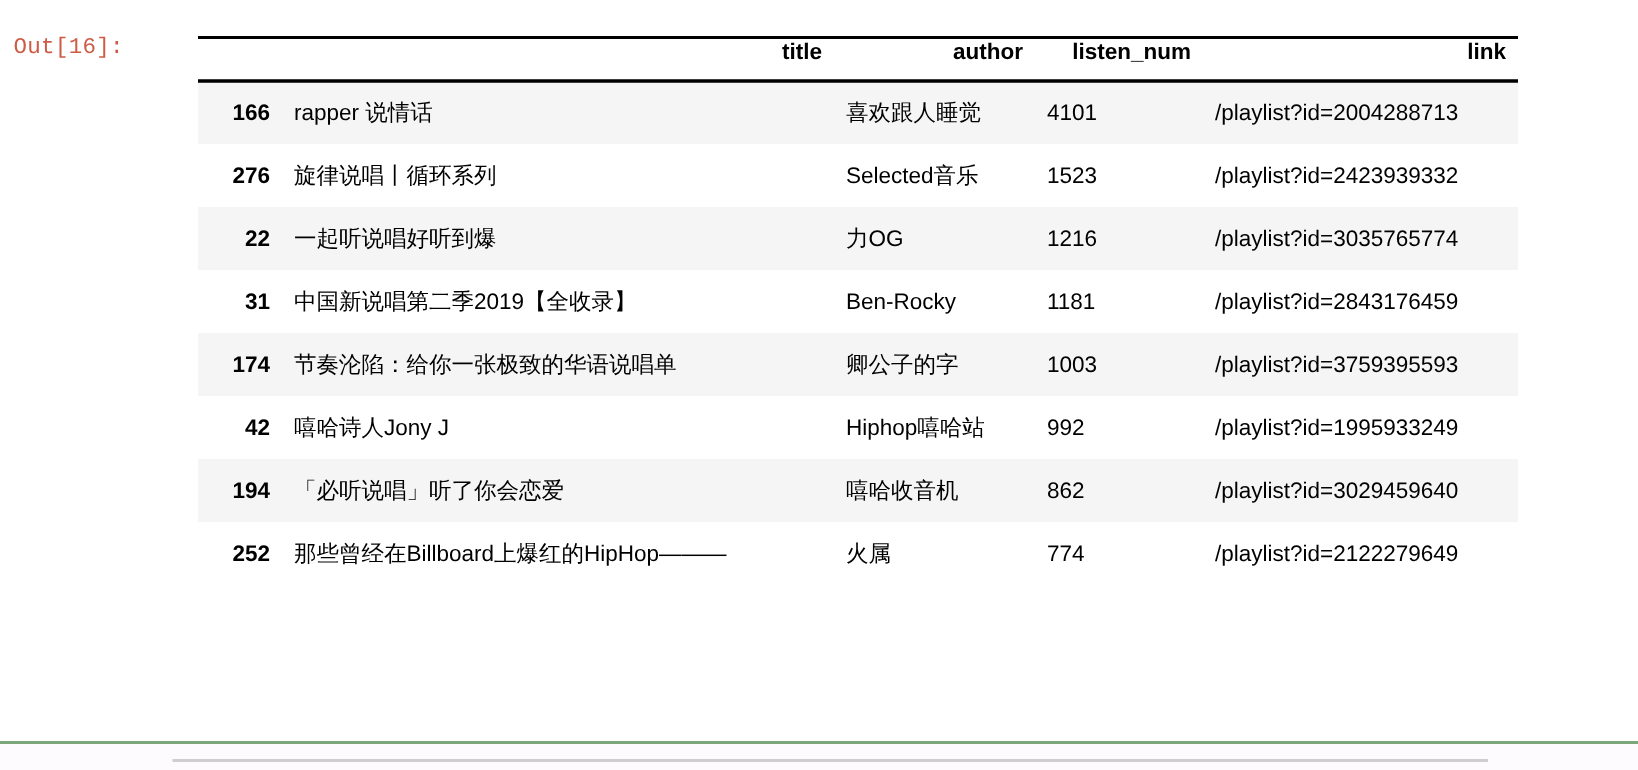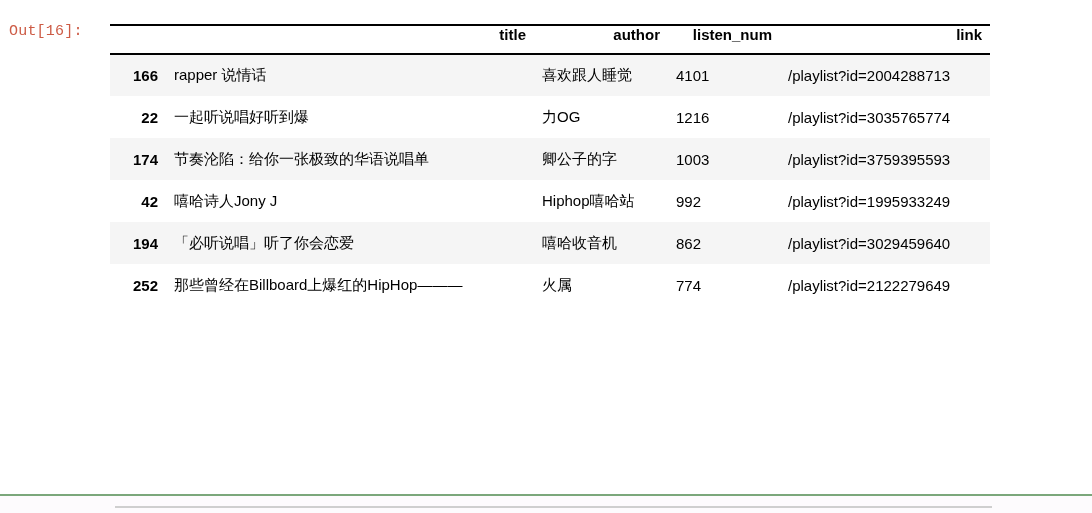--- a/index.html
+++ b/index.html
@@ -26,21 +26,21 @@
     line-height: 18px;
     color: #cd5b45;
     white-space: pre;
     letter-spacing: 0.2px;
     margin-top: 12px;
   }
 
   
   .df-wrap {
     position: absolute;
-    left: 110px;
+    left: 132px;
     top: 24px;
     width: 880px;
   }
 
   table.dataframe {
     border-collapse: collapse;
     border-spacing: 0;
     width: 880px;
     font-size: 15px;
     color: #000000;
@@ -145,27 +145,41 @@
     </thead>
     <tbody>
       <tr>
         <th class="row-index">166</th>
         <td>rapper 说情话</td>
         <td>喜欢跟人睡觉</td>
         <td>4101</td>
         <td>/playlist?id=2004288713</td>
       </tr>
       <tr>
+        <th class="row-index">276</th>
+        <td>旋律说唱丨循环系列</td>
+        <td>Selected音乐</td>
+        <td>1523</td>
+        <td>/playlist?id=2423939332</td>
+      </tr>
+      <tr>
         <th class="row-index">22</th>
         <td>一起听说唱好听到爆</td>
         <td>力OG</td>
         <td>1216</td>
         <td>/playlist?id=3035765774</td>
       </tr>
       <tr>
+        <th class="row-index">31</th>
+        <td>中国新说唱第二季2019【全收录】</td>
+        <td>Ben-Rocky</td>
+        <td>1181</td>
+        <td>/playlist?id=2843176459</td>
+      </tr>
+      <tr>
         <th class="row-index">174</th>
         <td>节奏沦陷：给你一张极致的华语说唱单</td>
         <td>卿公子的字</td>
         <td>1003</td>
         <td>/playlist?id=3759395593</td>
       </tr>
       <tr>
         <th class="row-index">42</th>
         <td>嘻哈诗人Jony J</td>
         <td>Hiphop嘻哈站</td>

